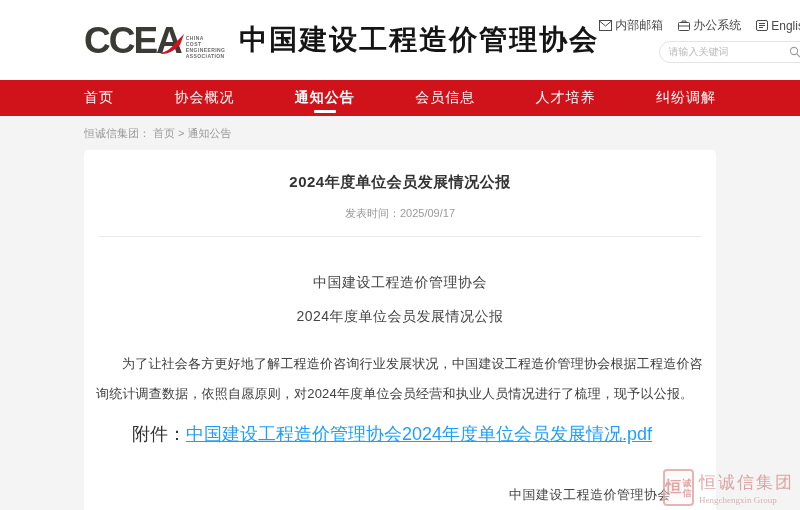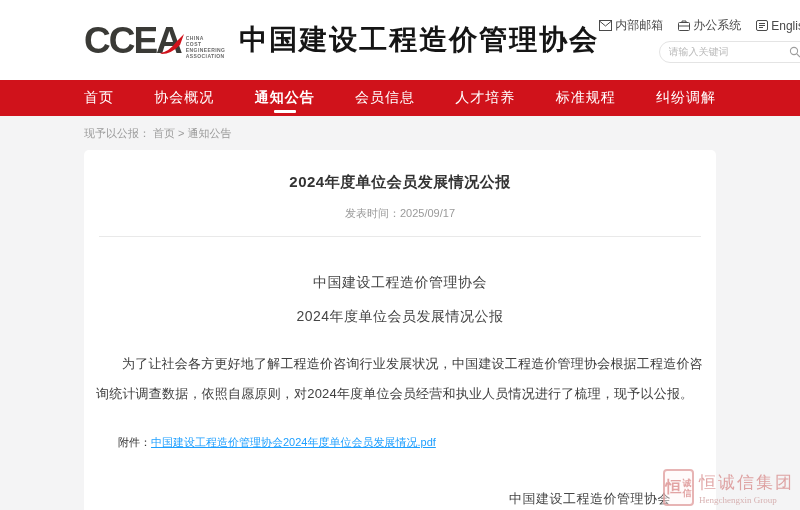--- a/index.html
+++ b/index.html
@@ -86,21 +86,21 @@
   }
   .article-date { text-align:center; font-size:11px; color:#9a9a9a; margin-top:14px; }
   .article-date b { font-weight:normal; color:#9a9a9a; }
   .divider { height:1px; background:#e9e9e9; margin:15px 15px 0; }
   .h-org   { text-align:center; font-size:14px; color:#454545; margin-top:37px; letter-spacing:0.5px; }
   .h-title { text-align:center; font-size:14px; color:#454545; margin-top:16px; letter-spacing:0.5px; }
   .para {
     margin:23px 12px 0; font-size:13px; color:#404040;
     line-height:30px; text-indent:2em; letter-spacing:0.2px;
   }
-  .attach { margin:26px 12px 0; font-size:11px; color:#333; text-indent:2em; }
+  .attach { margin:13px 12px 0; font-size:18px; color:#333; text-indent:2em; }
   .attach-link { color:#1e9fff; text-decoration:underline; cursor:pointer; }
   .signature {
     width:max-content; margin:40px 45px 0 auto;
     display:flex; flex-direction:column; align-items:center; gap:14px;
     font-size:13px; color:#454545; letter-spacing:0.5px;
   }
   
   .watermark {
     position:absolute; right:6px; bottom:4px;
     display:flex; align-items:center; gap:5px; opacity:0.8;
@@ -185,30 +185,27 @@
       <span>通知公告</span>
         <span class="nav-underline"></span>
     </div>
     <div class="nav-item">
       <span>会员信息</span>
     </div>
     <div class="nav-item">
       <span>人才培养</span>
     </div>
     <div class="nav-item">
-      <span>标准规程</span>
-    </div>
-    <div class="nav-item">
       <span>纠纷调解</span>
     </div>
   </div>
 </div>
 
 <div class="breadcrumb">
-  <span>现予以公报：</span><span class="crumb-link">首页</span><span>&gt;</span><span class="crumb-link">通知公告</span>
+  <span>恒诚信集团：</span><span class="crumb-link">首页</span><span>&gt;</span><span class="crumb-link">通知公告</span>
 </div>
 
 <div class="card">
   <div class="article-title">2024年度单位会员发展情况公报</div>
   <div class="article-date">
     <b>发表时间：</b><b>2025/09/17</b>
   </div>
   <div class="divider"></div>
 
   <div class="h-org">中国建设工程造价管理协会</div>

